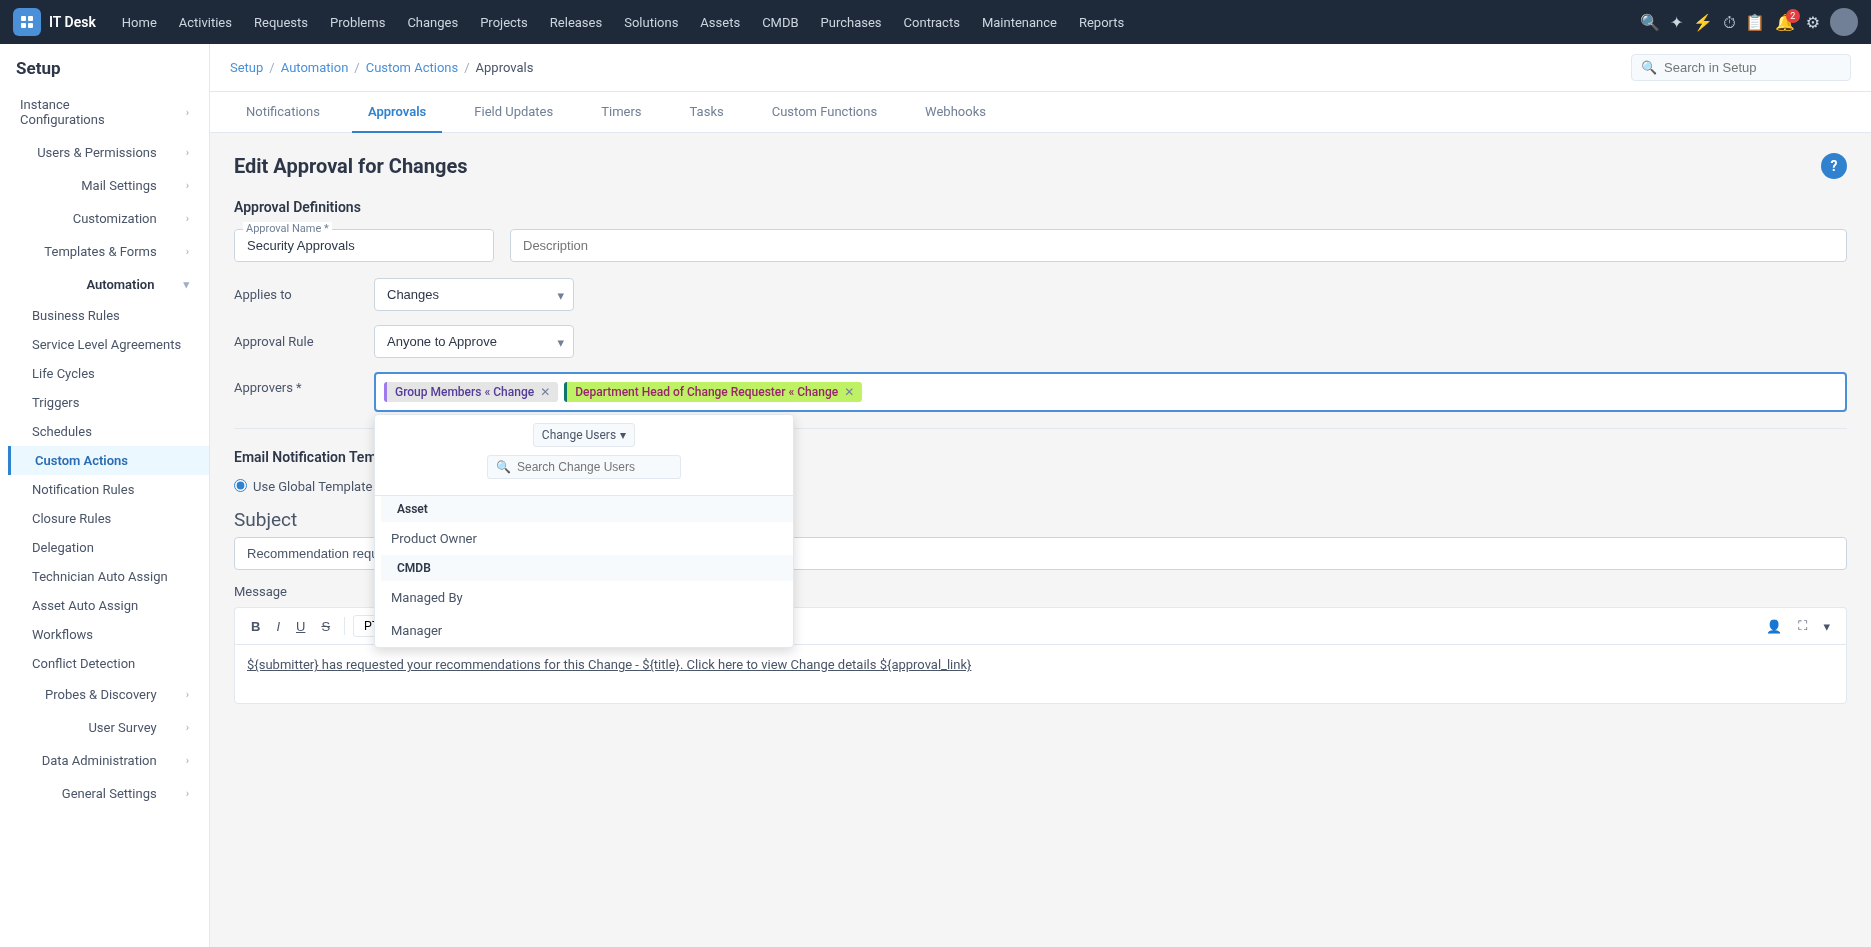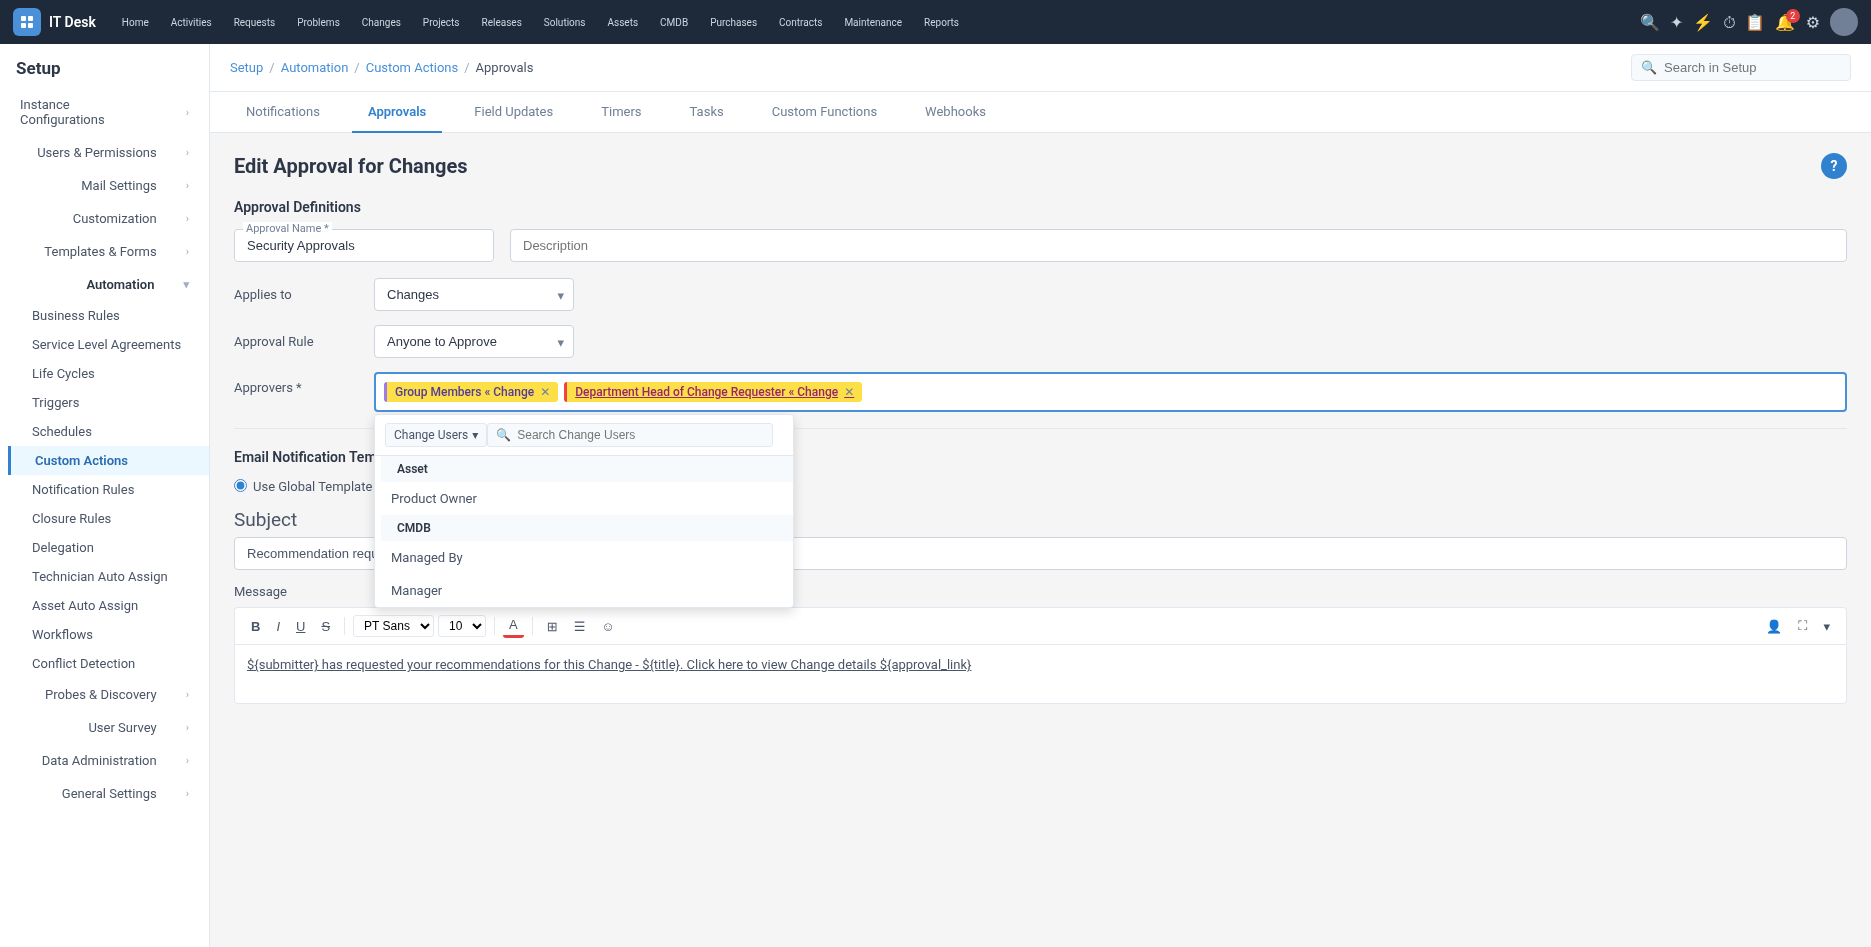--- a/index.html
+++ b/index.html
@@ -18,21 +18,21 @@
     .topnav-brand {
       display: flex; align-items: center; gap: 8px; margin-right: 10px;
     }
     .topnav-logo {
       width: 28px; height: 28px; background: #4a90d9; border-radius: 6px;
       display: flex; align-items: center; justify-content: center; color: #fff; font-size: 14px; font-weight: bold;
     }
     .topnav-title { font-size: 14px; font-weight: 600; color: #fff; }
     .topnav-links { display: flex; gap: 2px; flex: 1; }
     .topnav-link {
-      color: #cdd5df; padding: 6px 10px; border-radius: 4px; cursor: pointer; font-size: 10px;
+      color: #cdd5df; padding: 6px 10px; border-radius: 4px; cursor: pointer; font-size: 13px;
     }
     .topnav-icons { display: flex; align-items: center; gap: 10px; margin-left: auto; }
     .topnav-icon { color: #cdd5df; cursor: pointer; font-size: 16px; position: relative; }
     .topnav-icon .badge {
       position: absolute; top: -4px; right: -4px; background: #e53e3e; color: #fff;
       border-radius: 50%; width: 14px; height: 14px; font-size: 9px;
       display: flex; align-items: center; justify-content: center;
     }
     .avatar { width: 28px; height: 28px; background: #718096; border-radius: 50%; }
 
@@ -123,33 +123,34 @@
     
     .approvers-field {
       border: 2px solid #4a90d9; border-radius: 4px; padding: 6px 8px;
       display: flex; flex-wrap: wrap; gap: 6px; align-items: center;
       background: #fff; min-height: 40px; width: 100%; cursor: text;
     }
     .approver-tag {
       display: flex; align-items: center; gap: 4px; border-radius: 3px;
       padding: 3px 8px; font-size: 12px; font-weight: 500;
     }
-    .approver-tag.purple { background: #fde047; color: #553c9a; border-left: 3px solid #9f7aea; }
-    .approver-tag.pink { background: #fde047; color: #97266d; border-left: 3px solid #ef4444; text-decoration: underline; }
+    .approver-tag.purple { background: #e5e5e5; color: #553c9a; border-left: 3px solid #9f7aea; }
+    .approver-tag.pink { background: #bef264; color: #97266d; border-left: 3px solid #0f766e; }
     .approver-tag-close { cursor: pointer; color: #718096; font-size: 12px; margin-left: 2px; }
 
     
     .dropdown-container {
       position: absolute; top: 100%; left: 0; z-index: 1000;
       background: #fff; border: 1px solid #e2e8f0; border-radius: 4px;
       box-shadow: 0 4px 12px rgba(0,0,0,0.15); width: 420px; margin-top: 2px;
     }
     .dropdown-header {
-      display: flex; align-items: center; padding: 8px 10px;
+      display: flex; align-items: center; gap: 8px; padding: 8px 10px;
       border-bottom: 1px solid #e2e8f0;
+      flex-direction: column;
     }
     .dropdown-selector {
       display: flex; align-items: center; gap: 4px; background: #f7fafc;
       border: 1px solid #e2e8f0; border-radius: 3px; padding: 4px 8px;
       font-size: 12px; cursor: pointer; color: #4a5568;
     }
     .dropdown-search {
       flex: 1; display: flex; align-items: center; gap: 6px; padding: 4px 8px;
       border: 1px solid #e2e8f0; border-radius: 3px; background: #f7fafc;
     }

